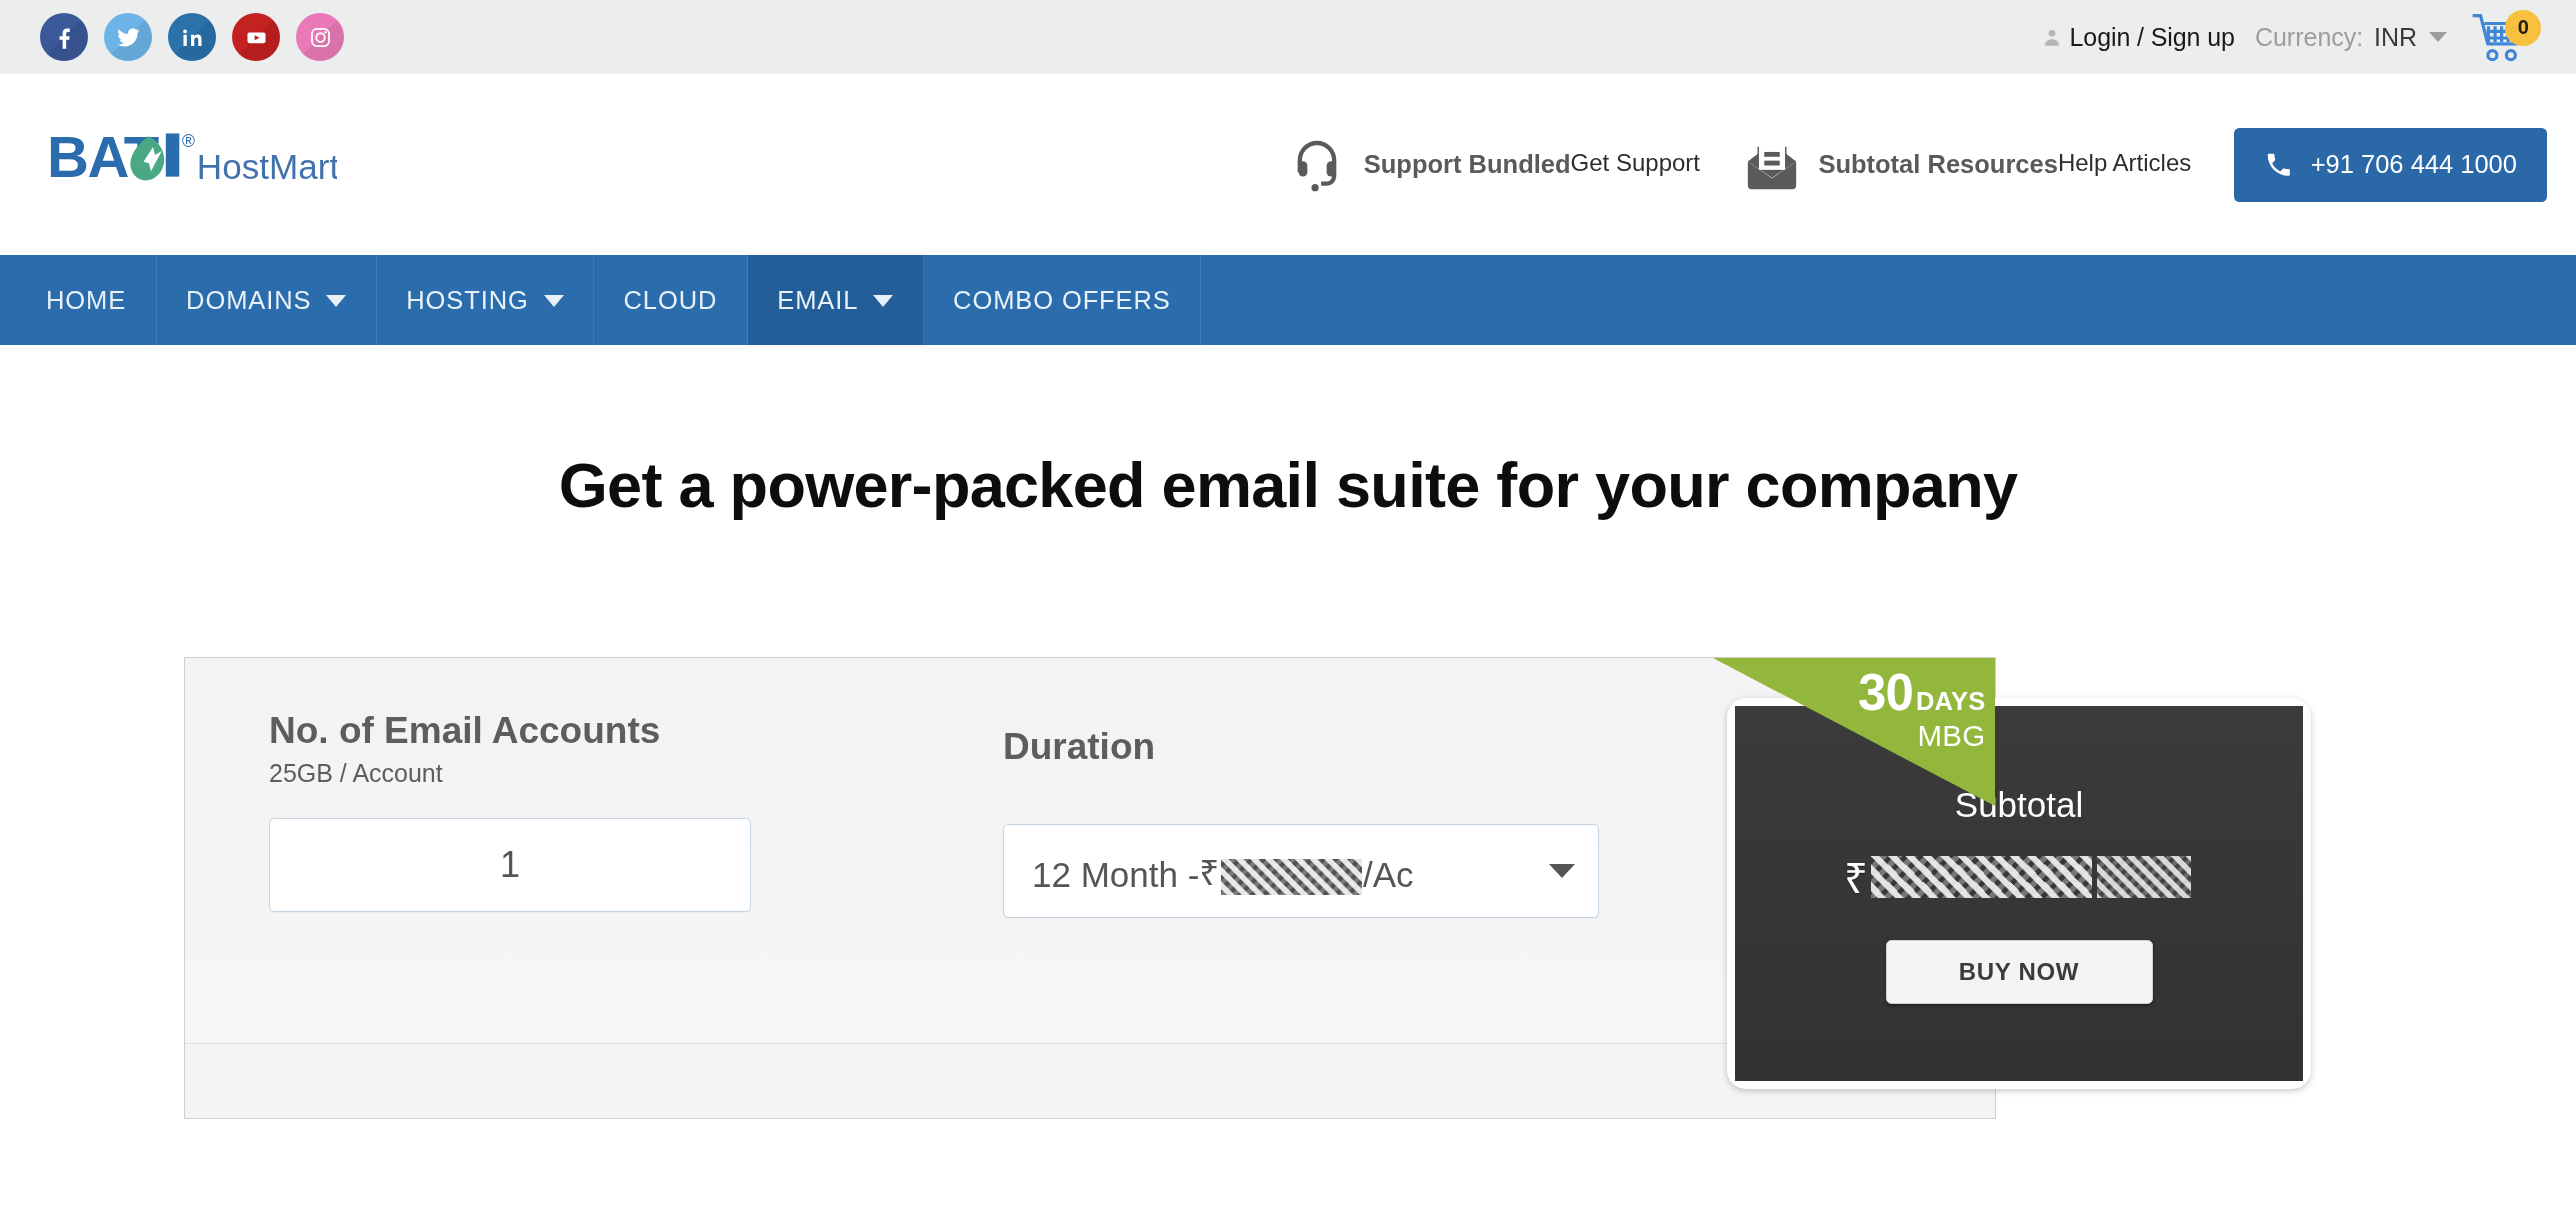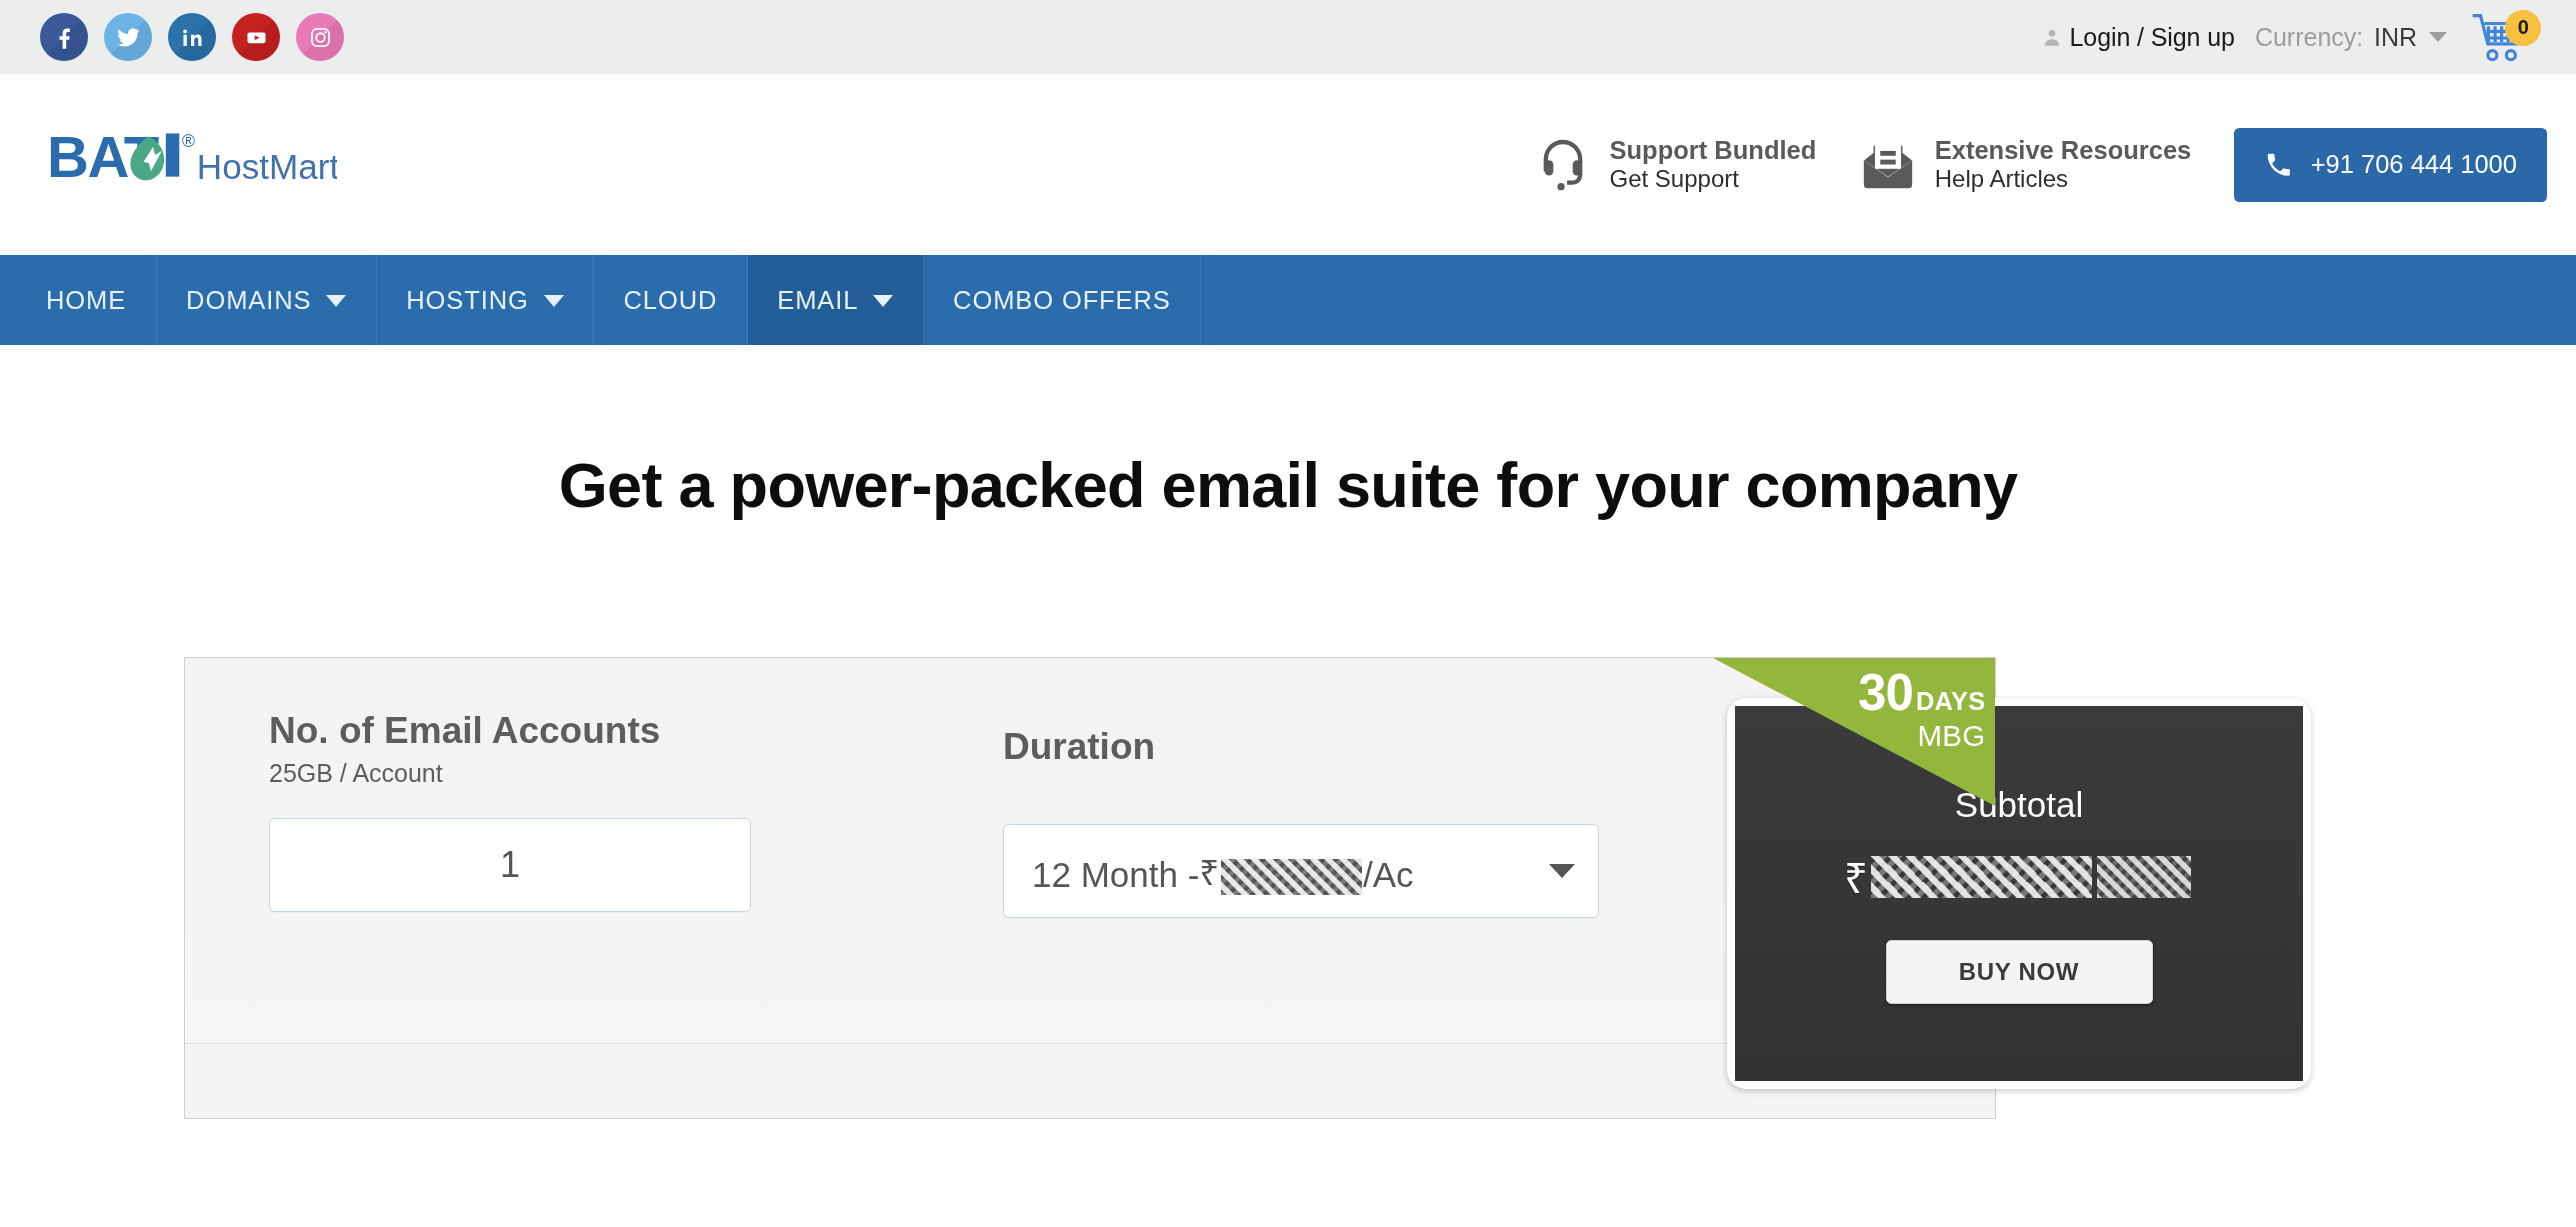--- a/index.html
+++ b/index.html
@@ -77,21 +77,21 @@
   }
   .logo { margin-left: 47px; display: flex; align-items: flex-end; }
   .logo-svg { height: 81px; }
 
   .header-feats {
     margin-left: auto; display: flex; align-items: center; gap: 0px; margin-right: 29.5px;
   }
   .feat { display: flex; align-items: center; margin-right: 43px; }
   .feat-icon { margin-right: 17.4px; display:flex; align-items:center;}
   .feat-icon svg { width: 58px; height: 58px; fill: #5a5a5a; }
-  .feat-txt { display: flex; flex-direction: column; line-height: 1.18; }
+  .feat-txt { display: flex; flex-direction: row; line-height: 1.18; }
   .feat-title { font-size: 25.5px; font-weight: bold; color: #5a5a5a; white-space: nowrap;}
   .feat-sub { font-size: 24px; color: #2e2e2e; white-space: nowrap;}
 
   .phone-btn {
     background: #2a68a8; border-radius: 5.4px;
     height: 74px; padding: 0 29.5px;
     display: flex; align-items: center; cursor: pointer;
   }
   .phone-btn svg { width: 29.5px; height: 29.5px; fill: #ffffff; margin-right: 17.4px;}
   .phone-num { font-size: 25.5px; color: #ffffff; white-space: nowrap;}
@@ -353,21 +353,21 @@
       <span class="feat-icon">
         <svg viewBox="0 0 24 24">
           <path d="M2 10.5l10 7 10-7v10a1.5 1.5 0 0 1-1.5 1.5h-17A1.5 1.5 0 0 1 2 20.5z"></path>
           <path d="M2 10.5L6 7.4v-3h12v3l4 3.1-10 6.8z"></path>
           <rect x="6.6" y="3" width="10.8" height="11" fill="#fff"></rect>
           <rect x="8.8" y="6.6" width="6.4" height="2" fill="#5a5a5a"></rect>
           <rect x="8.8" y="10.2" width="6.4" height="2" fill="#5a5a5a"></rect>
         </svg>
       </span>
       <span class="feat-txt">
-        <span class="feat-title">Extensive Resources</span>
+        <span class="feat-title">Subtotal Resources</span>
         <span class="feat-sub">Help Articles</span>
       </span>
     </div>
 
     <div class="phone-btn">
       <svg viewBox="0 0 24 24">
           <path d="M6.6 10.8a15.1 15.1 0 0 0 6.6 6.6l2.2-2.2a1 1 0 0 1 1-.25 11.3 11.3 0 0 0 3.6.6 1 1 0 0 1 1 1V20a1 1 0 0 1-1 1A17 17 0 0 1 3 4a1 1 0 0 1 1-1h3.5a1 1 0 0 1 1 1 11.3 11.3 0 0 0 .6 3.6 1 1 0 0 1-.25 1z"></path>
         </svg>
       <span class="phone-num">+91 706 444 1000</span>
     </div>

